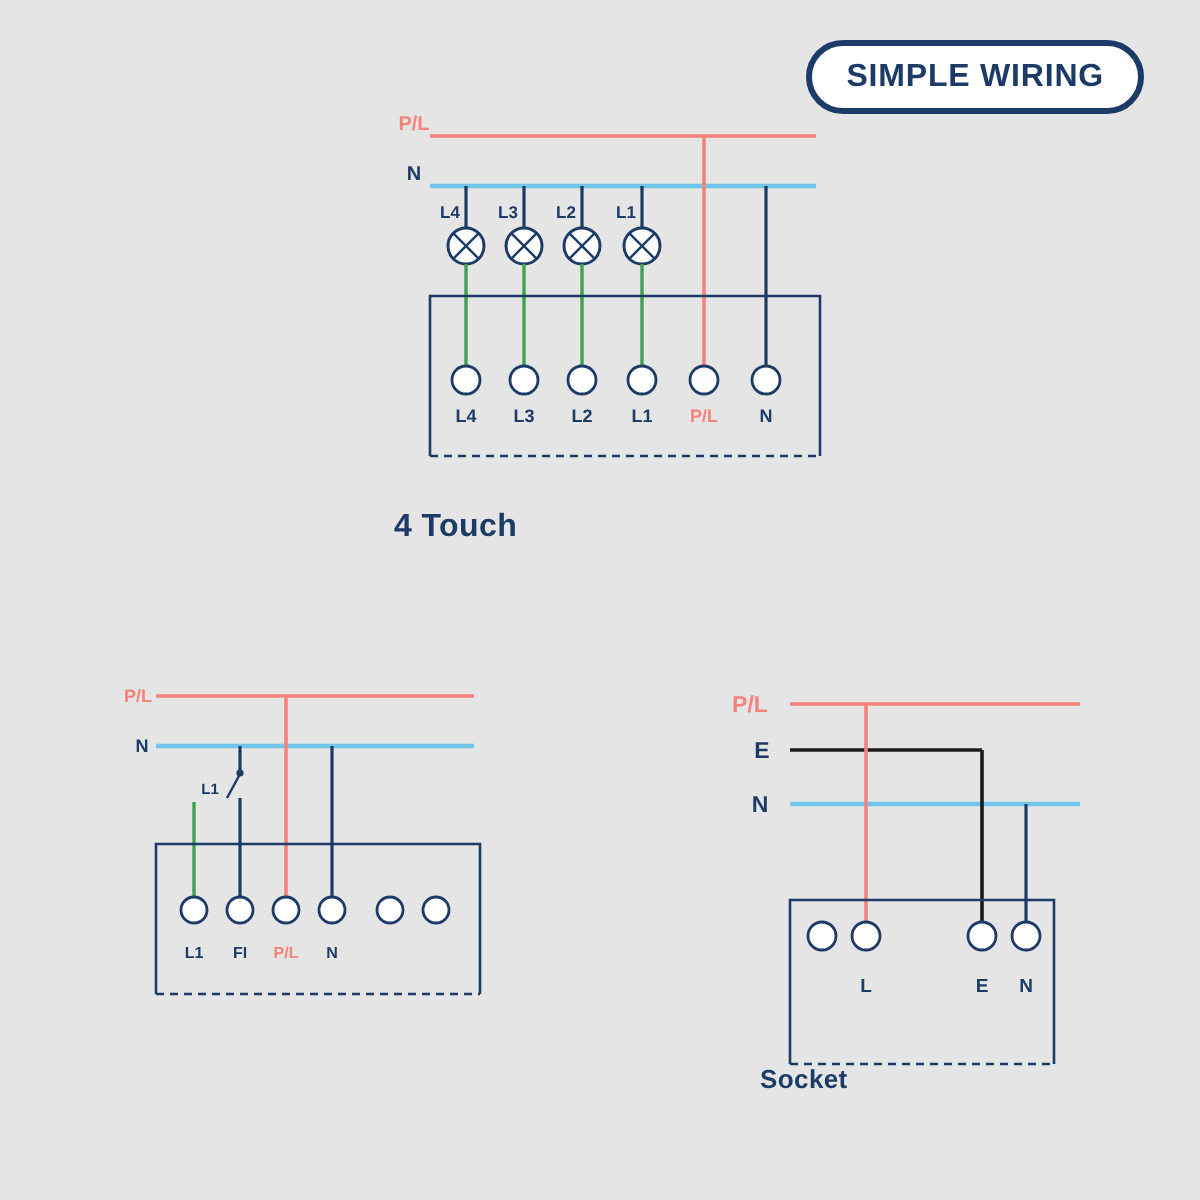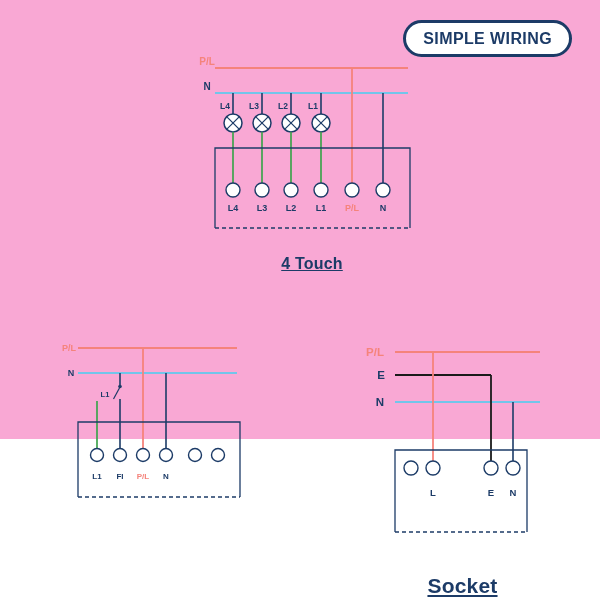--- a/index.html
+++ b/index.html
@@ -3,39 +3,39 @@
 <meta charset="utf-8">
 <style>
   * { margin:0; padding:0; box-sizing:border-box; }
   html,body { width:600px; height:600px; }
   body {
     background:#ffffff;
     font-family:"Liberation Sans", sans-serif;
     position:relative;
     overflow:hidden;
   }
-  .canvas { position:absolute; inset:0; width:600px; height:439px; background:#f9a8d4; }
+  .canvas { position:absolute; inset:0; width:600px; height:600px; background:#e5e5e5; }
 
   .badge {
     position:absolute; top:20px; right:28px; height:37px;
     border:3px solid #1c3b67; border-radius:20px;
     display:flex; align-items:center; padding:0 17px;
     color:#1c3b67; font-weight:bold; font-size:16px; letter-spacing:0.4px;
     background:#fff;
   }
 
   svg.diag { position:absolute; overflow:visible; }
 
   .title {
     position:absolute; color:#1c3b67; font-weight:bold;
-    text-align:center; letter-spacing:0.2px;text-decoration:underline;
+    letter-spacing:0.2px;
   }
   .t-4touch { left:197px; top:255px; width:230px; font-size:16px; }
   .t-fan    { left:55px;  top:552px; width:195px; font-size:17px; }
-  .t-socket { left:380px; top:574px; width:165px; font-size:21px; }
+  .t-socket { left:380px; top:532px; width:165px; font-size:13px; }
 
   text { font-family:"Liberation Sans", sans-serif; font-weight:bold; }
   .salmon { fill:#f5837b; }
   .navy   { fill:#1c3b67; }
   .f75 { font-size:7.5px; } .f8 { font-size:8px; } .f85 { font-size:8.5px; }
   .f9  { font-size:9px; }   .f95 { font-size:9.5px; } .f10 { font-size:10px; }
   .f115 { font-size:11.5px; }
 
   .w-salmon { stroke:#f5837b; stroke-width:1.8; fill:none; }
   .w-blue   { stroke:#72c5ea; stroke-width:2.2; fill:none; }

